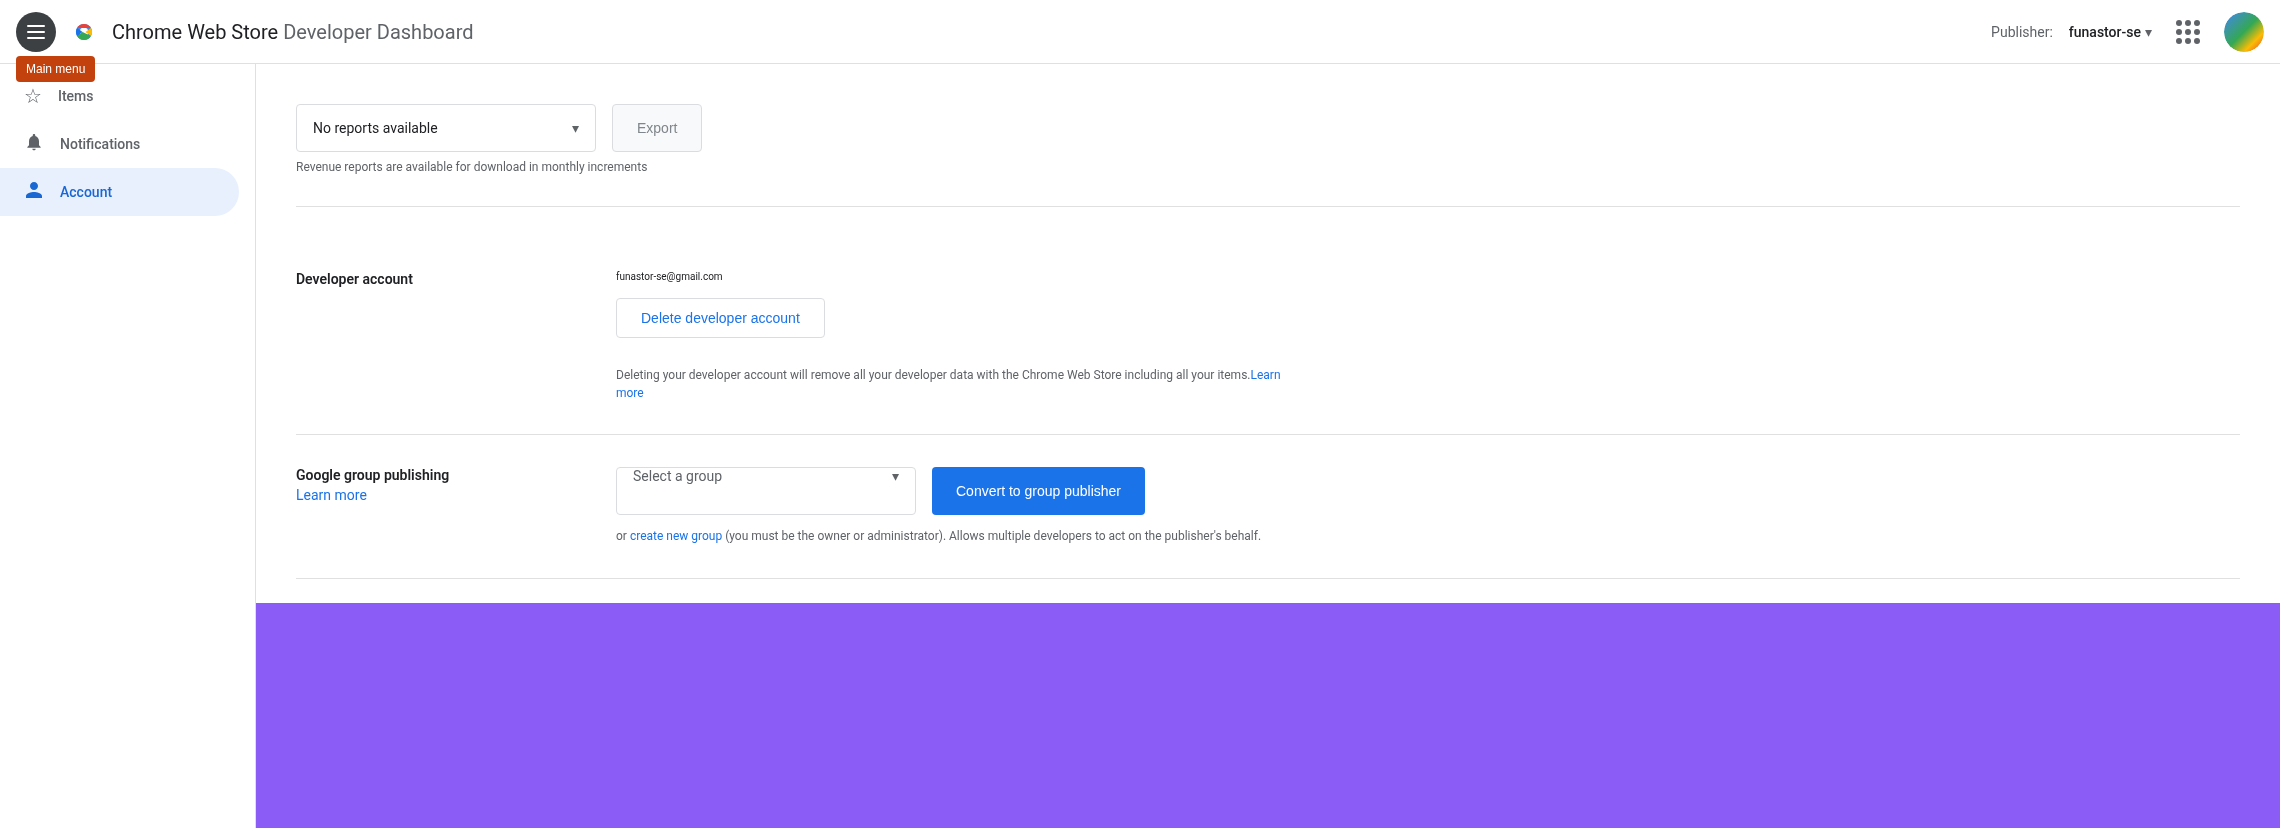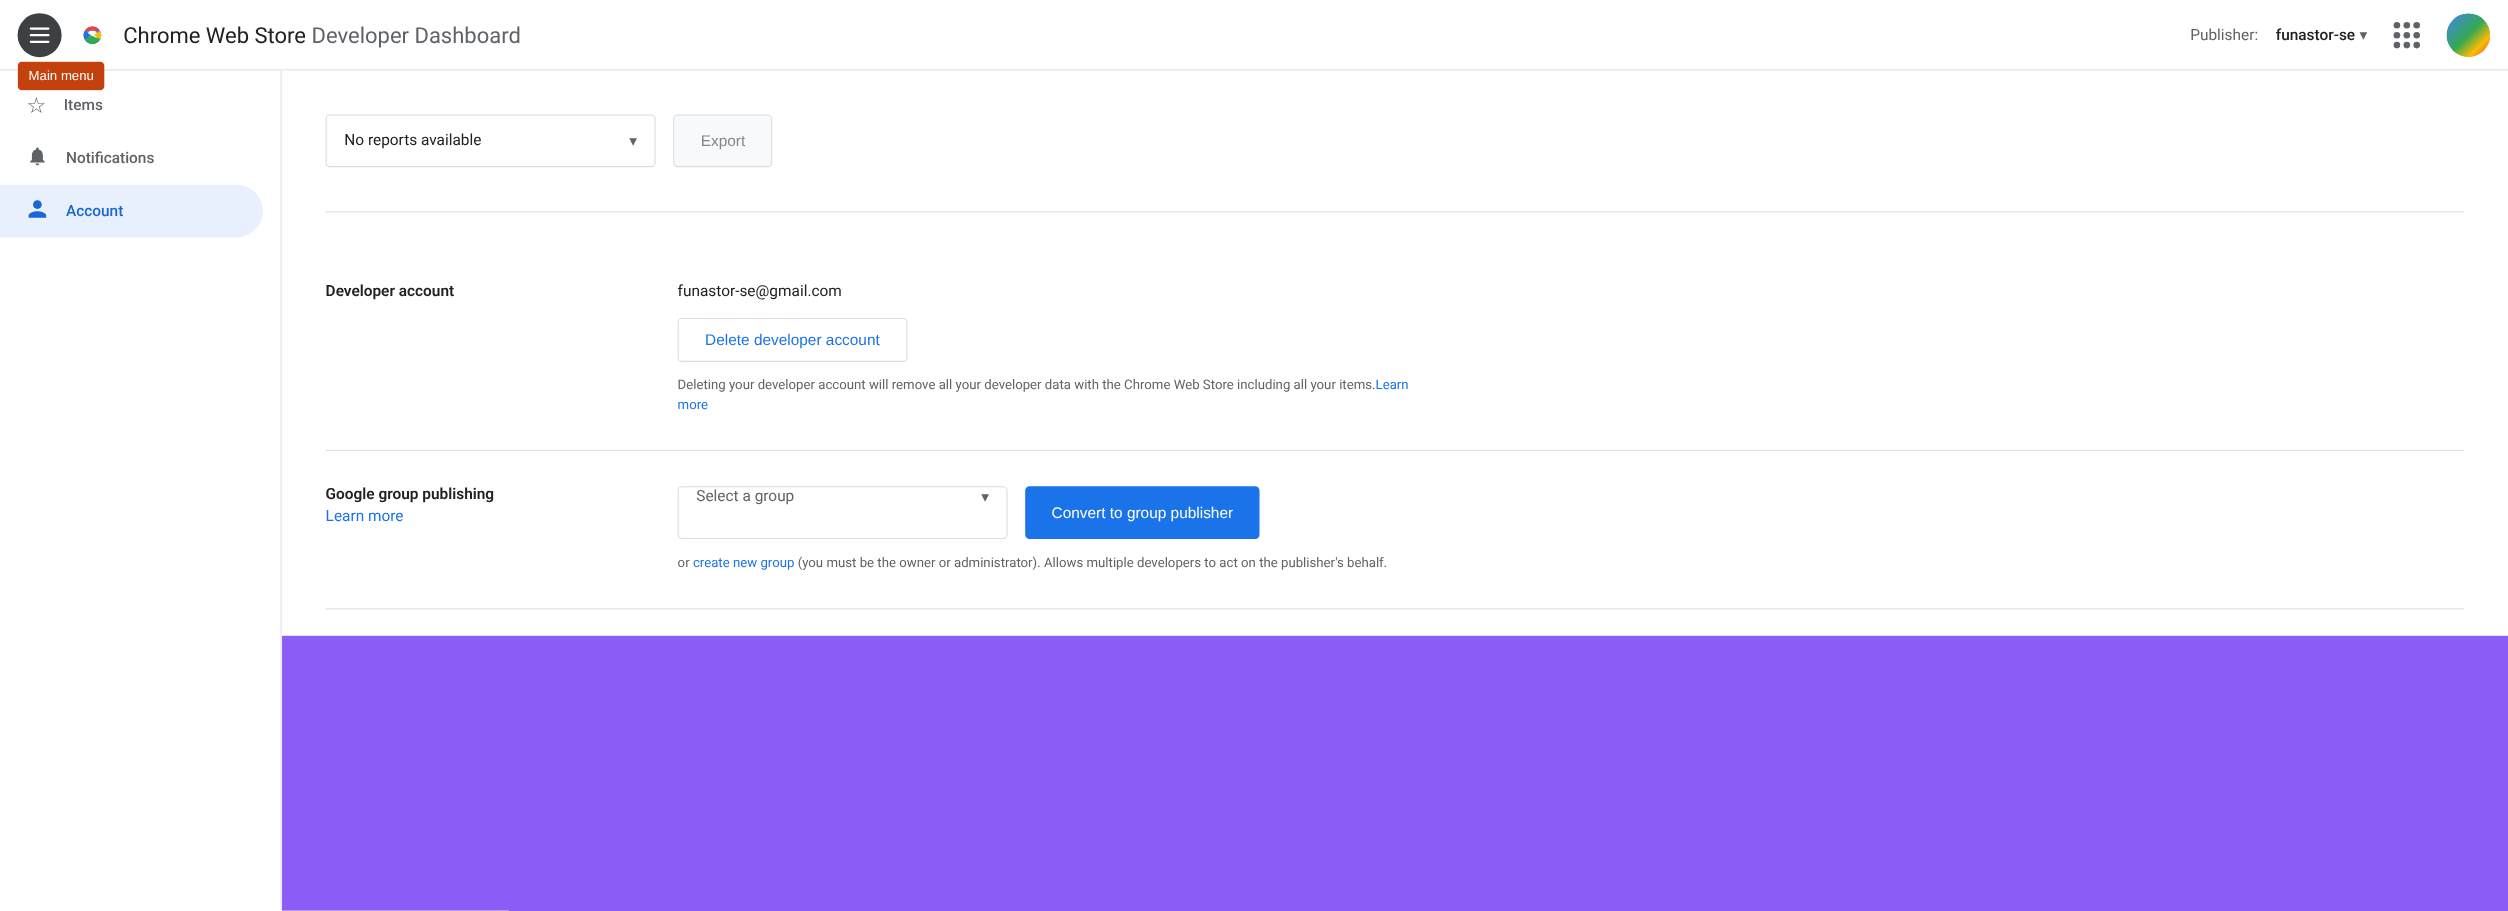--- a/index.html
+++ b/index.html
@@ -244,41 +244,41 @@
     }
     .section-label a {
       color: #1a73e8;
       text-decoration: none;
       font-size: 14px;
     }
     .section-content {
       flex: 1;
     }
     .email-text {
-      font-size: 14px;
+      font-size: 10px;
       color: #202124;
       margin-bottom: 16px;
     }
     .delete-btn {
       border: 1px solid #dadce0;
       border-radius: 4px;
       padding: 4px 24px;
       height: 40px;
       background: #fff;
       color: #1a73e8;
       font-size: 14px;
       font-weight: 500;
       cursor: pointer;
       display: inline-flex;
       align-items: center;
     }
     .hint-text {
       font-size: 12px;
       color: #5f6368;
-      margin-top: 12px;
+      margin-top: 28px;
       max-width: 680px;
       line-height: 1.5;
     }
     .hint-text a {
       color: #1a73e8;
       text-decoration: none;
     }
 
     
     .group-row {
@@ -405,20 +405,21 @@
   <div class="content-area">
 
     <div class="reports-section">
       <div class="reports-row">
         <div class="select-dropdown">
           <span>No reports available</span>
           <span class="arrow">▾</span>
         </div>
         <button class="export-btn">Export</button>
       </div>
+      <div class="reports-hint">Revenue reports are available for download in monthly increments</div>
     </div>
 
     <div class="section-row">
       <div class="section-label">
         <h3>Developer account</h3>
       </div>
       <div class="section-content">
         <div class="email-text">funastor-se@gmail.com</div>
         <button class="delete-btn">Delete developer account</button>
         <div class="hint-text">

